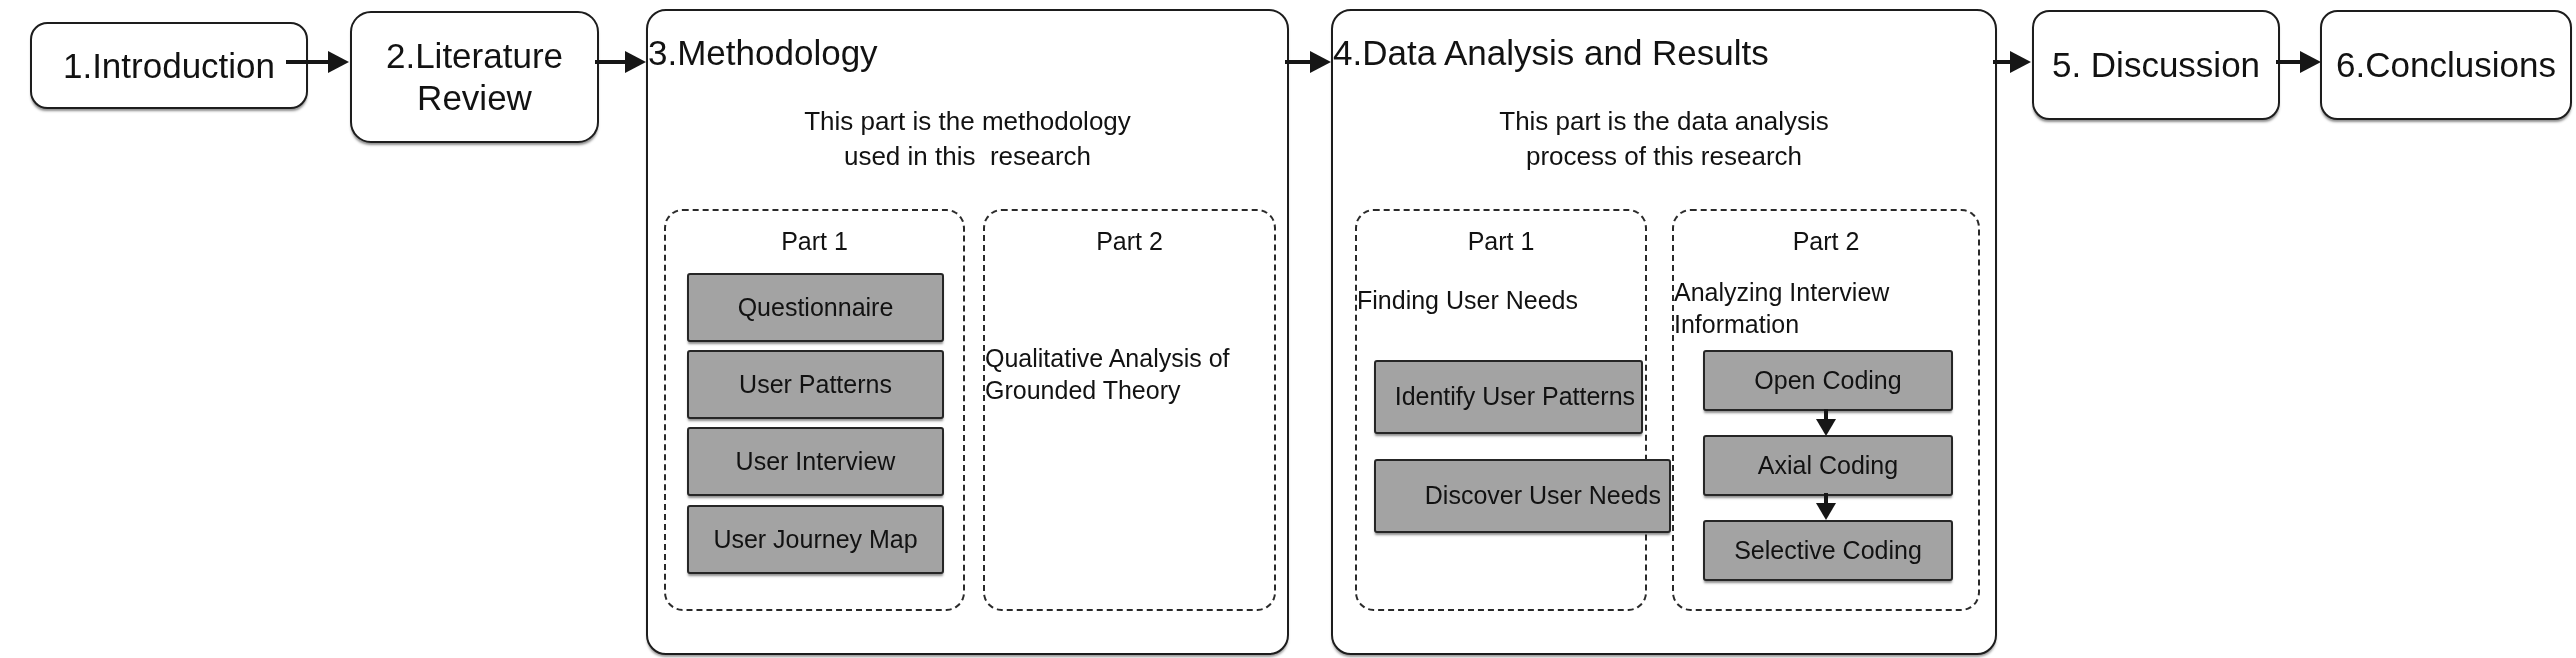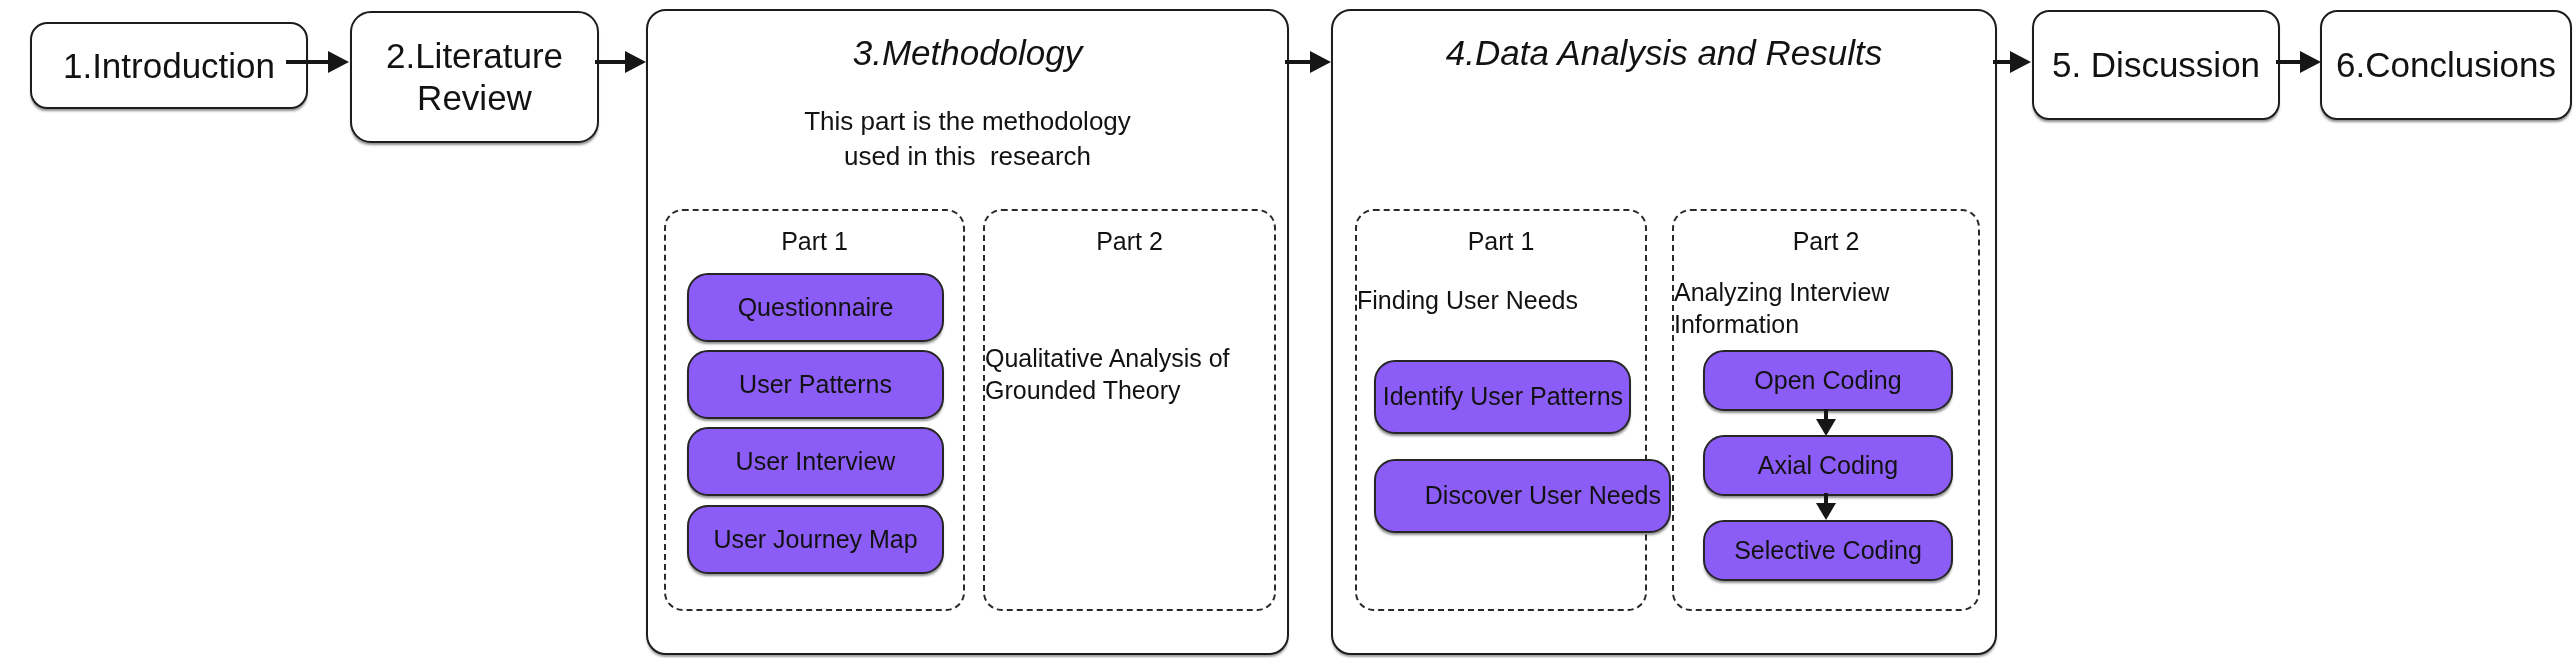--- a/index.html
+++ b/index.html
@@ -26,21 +26,21 @@
   
   .big{
     position:absolute;
     border:2.5px solid #1d1d1d;
     border-radius:20px;
     background:#fff;
     box-shadow:0 3.7px 2.5px -1.9px rgba(0,0,0,.4);
   }
   .title{
     position:absolute;left:0;right:0;top:22.4px;
-    text-align:center;font-size:35px;font-style:italic;
+    text-align:left;font-size:35px;
   }
   .subtitle{
     position:absolute;left:0;right:0;top:93px;
     text-align:center;font-size:26px;line-height:1.35;
     white-space:pre-wrap;
   }
   .dashed{
     position:absolute;
     border:2.5px dashed #2a2a2a;
     border-radius:18.7px;
@@ -51,22 +51,22 @@
     text-align:center;font-size:25px;
   }
   .pheading{
     position:absolute;left:0;right:0;
     text-align:left;font-size:25px;line-height:1.3;
     white-space:pre-wrap;
   }
   .item{
     position:absolute;
     border:2.5px solid #262626;
-    border-radius:21px;
-    background:#8b5cf6;
+    border-radius:3px;
+    background:#a3a3a3;
     display:flex;align-items:center;justify-content:center;
     text-align:center;font-size:25px;
     box-shadow:0 3.7px 2.5px -1.9px rgba(0,0,0,.45);
   }
   
   .h-arrow{position:absolute;height:3.7px;background:#161616;}
   .h-arrow::after{
     content:"";position:absolute;left:100%;top:50%;
     transform:translateY(-50%);
     border-left:21px solid #161616;
@@ -114,25 +114,27 @@
       <div class="plabel">Part 2</div>
       <div class="pheading" style="top:131px;">Qualitative Analysis of
 Grounded Theory</div>
     </div>
   </div>
 
   <div class="h-arrow" style="left:1285px;top:60px;width:25px;"></div>
 
   <div class="big" style="left:1331px;top:8.7px;width:662px;height:642px;">
     <div class="title">4.Data Analysis and Results</div>
+    <div class="subtitle">This part is the data analysis
+process of this research</div>
 
     <div class="dashed" style="left:22px;top:198px;width:288px;height:398px;">
       <div class="plabel">Part 1</div>
       <div class="pheading" style="top:73px;">Finding User Needs</div>
-      <div class="item" style="left:17.4px;top:149px;width:253px;height:70px;">Identify User Patterns</div>
+      <div class="item" style="left:17.4px;top:149px;width:253px;height:70px;padding-left:12px;">Identify User Patterns</div>
       <div class="item" style="left:17.4px;top:248px;width:253px;height:70px;padding-left:40px;">Discover User Needs</div>
     </div>
 
     <div class="dashed" style="left:339px;top:198px;width:304px;height:398px;">
       <div class="plabel">Part 2</div>
       <div class="pheading" style="top:65px;">Analyzing Interview
 Information</div>
       <div class="item" style="left:29px;top:139px;width:246px;height:57px;">Open Coding</div>
       <div class="v-arrow" style="left:150px;top:198px;height:10px;"></div>
       <div class="item" style="left:29px;top:224px;width:246px;height:57px;">Axial Coding</div>

